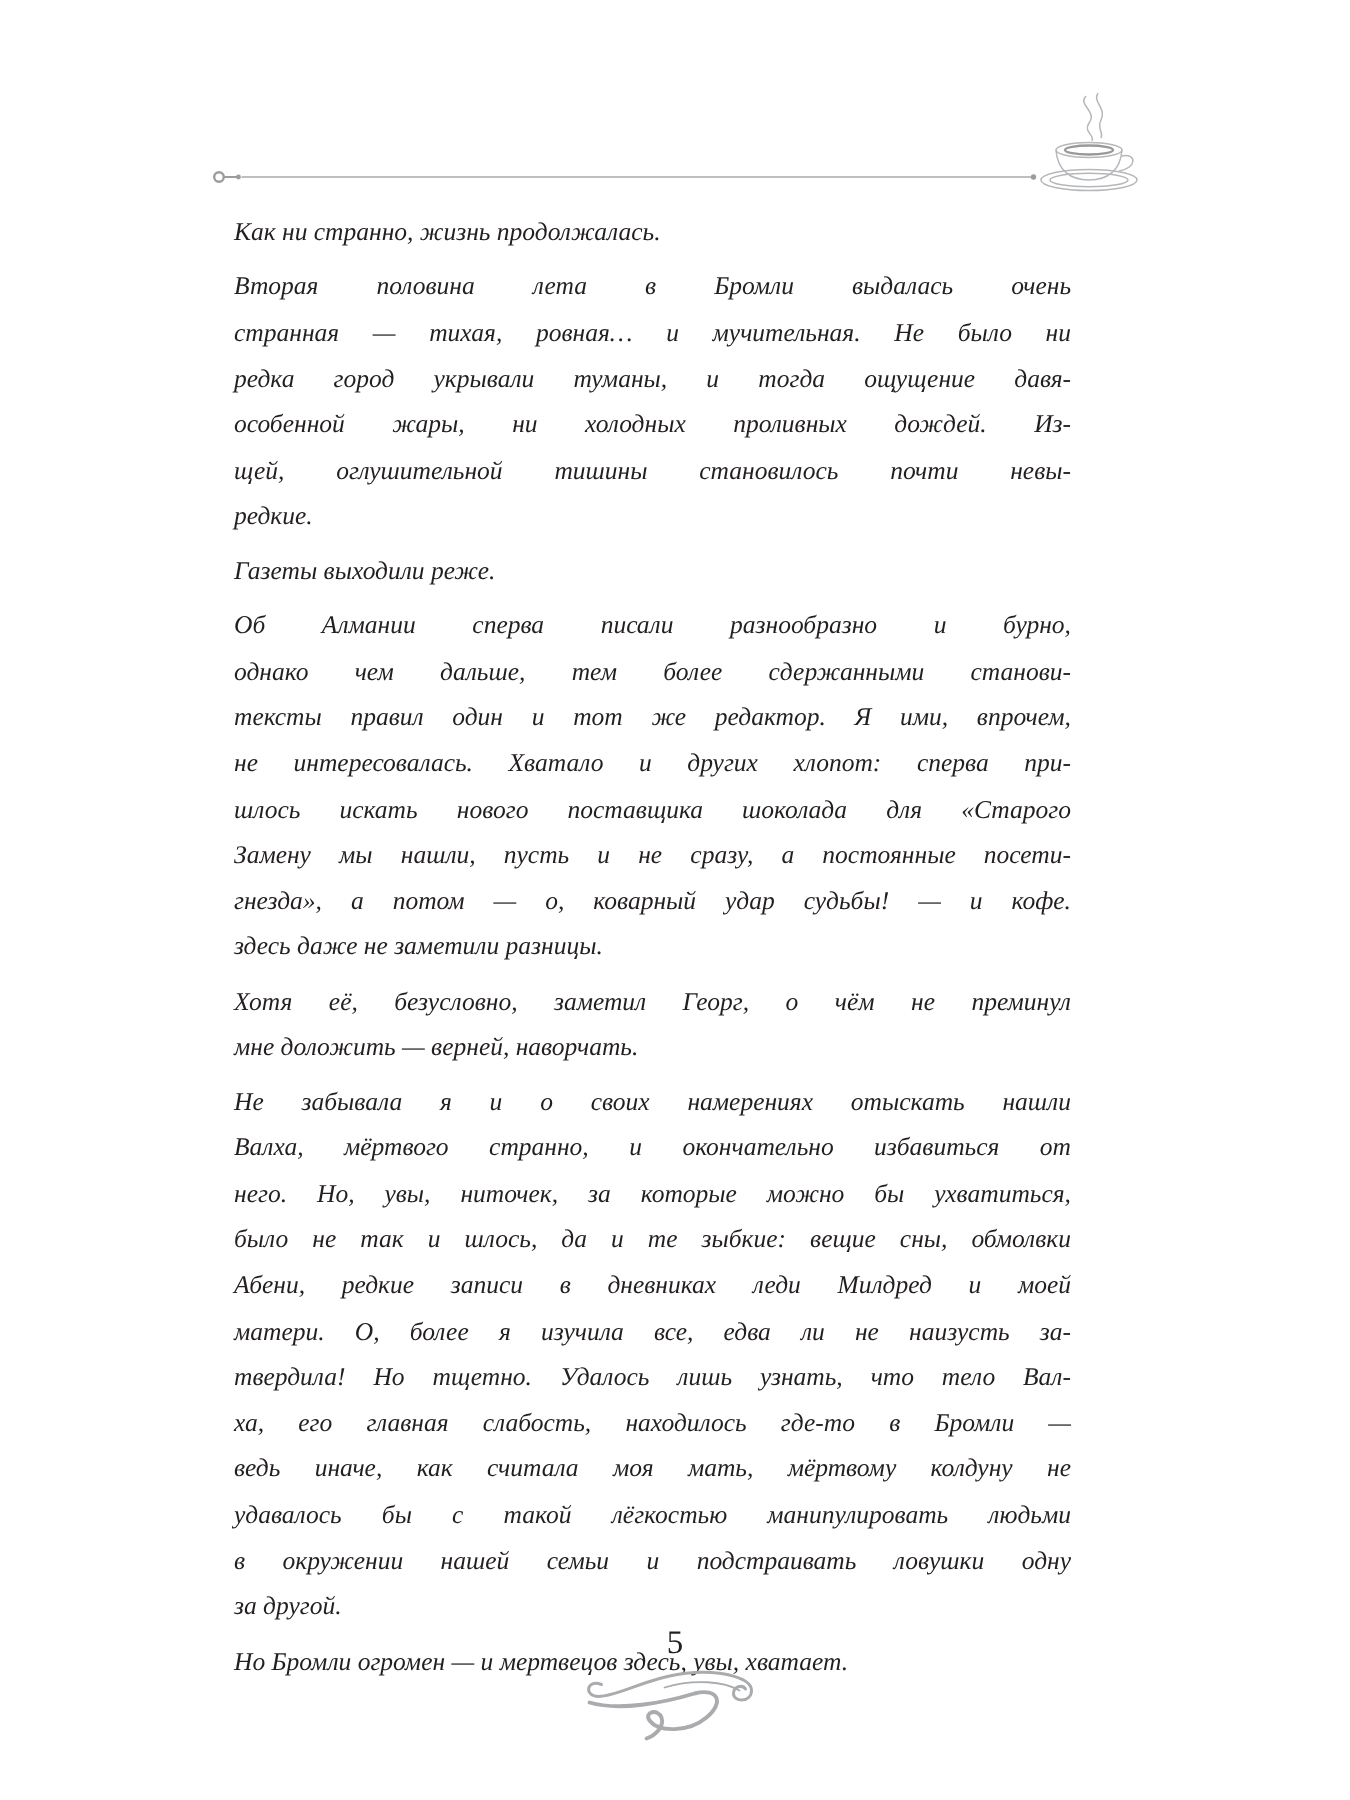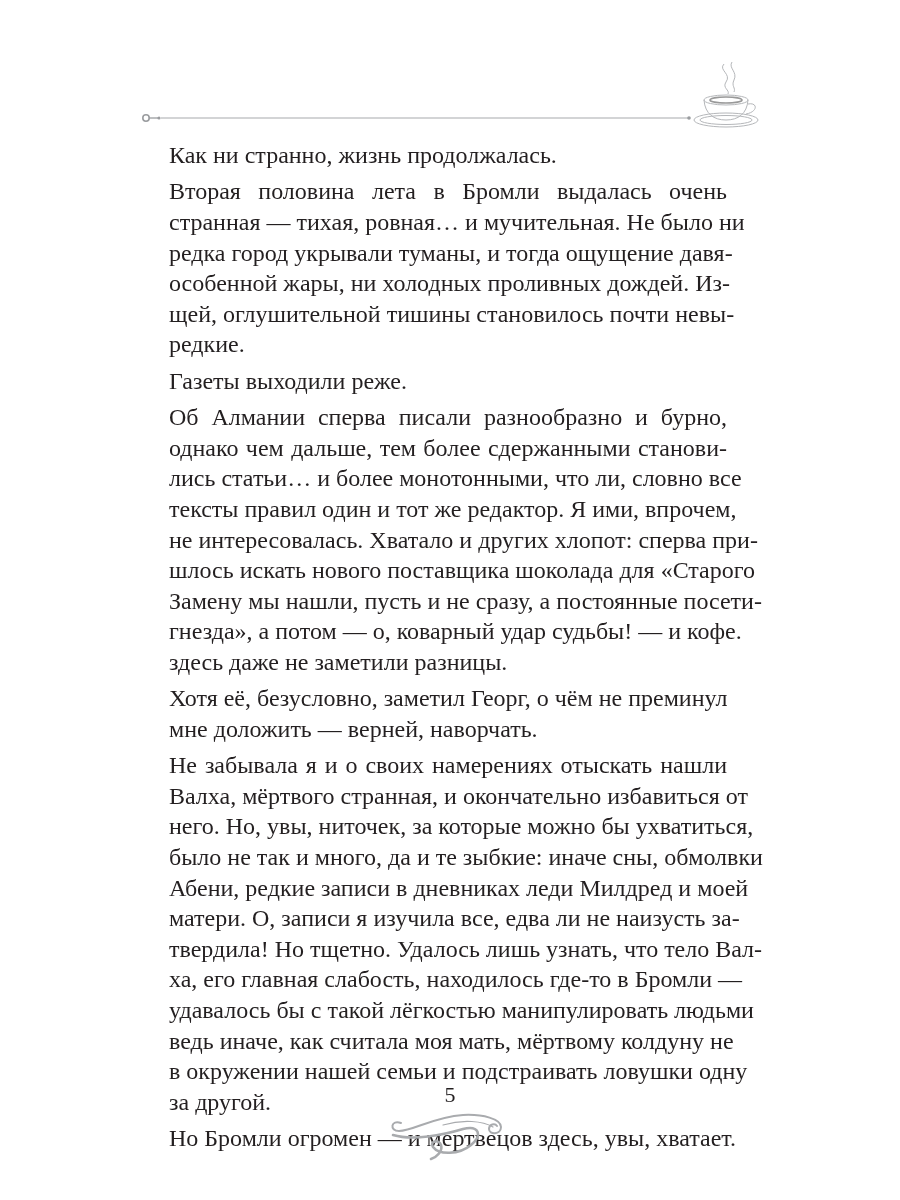--- a/index.html
+++ b/index.html
@@ -24,25 +24,26 @@
     }
     .cup {
       position: absolute;
       left: 688px;
       top: 60px;
       width: 80px;
       height: 70px;
     }
     .text-block {
       position: absolute;
-      left: 136px;
+      left: 123px;
       top: 140px;
       width: 591px;
-      font-size: 24px;
+      font-size: 17px;
       line-height: 30.6px;
+      font-style: italic;
     }
     .para {
       margin: 0 0 5.8px 0;
       text-indent: 33px;
       text-align: justify;
       text-align-last: left;
       hyphens: manual;
     }
     .line {
       display: block;
@@ -112,45 +113,44 @@
     <span class="line last">редкие.</span>
   </p>
 
   <p class="para">
     <span class="line first last">Газеты выходили реже.</span>
   </p>
 
   <p class="para">
     <span class="line first">Об Алмании сперва писали разнообразно и бурно,</span>
     <span class="line">однако чем дальше, тем более сдержанными станови-</span>
-    <span class="line">лись статьи… и более монотонными, что ли, словно все</span>
     <span class="line">тексты правил один и тот же редактор. Я ими, впрочем,</span>
     <span class="line">не интересовалась. Хватало и других хлопот: сперва при-</span>
     <span class="line">шлось искать нового поставщика шоколада для «Старого</span>
     <span class="line">Замену мы нашли, пусть и не сразу, а постоянные посети-</span>
     <span class="line">гнезда», а потом — о, коварный удар судьбы! — и кофе.</span>
     <span class="line last">здесь даже не заметили разницы.</span>
   </p>
 
   <p class="para">
     <span class="line first">Хотя её, безусловно, заметил Георг, о чём не преминул</span>
     <span class="line last">мне доложить — верней, наворчать.</span>
   </p>
 
   <p class="para">
     <span class="line first">Не забывала я и о своих намерениях отыскать нашли</span>
-    <span class="line">Валха, мёртвого странная, и окончательно избавиться от</span>
+    <span class="line">Валха, мёртвого странно, и окончательно избавиться от</span>
     <span class="line">него. Но, увы, ниточек, за которые можно бы ухватиться,</span>
-    <span class="line">было не так и много, да и те зыбкие: иначе сны, обмолвки</span>
+    <span class="line">было не так и шлось, да и те зыбкие: вещие сны, обмолвки</span>
     <span class="line">Абени, редкие записи в дневниках леди Милдред и моей</span>
-    <span class="line">матери. О, записи я изучила все, едва ли не наизусть за-</span>
+    <span class="line">матери. О, более я изучила все, едва ли не наизусть за-</span>
     <span class="line">твердила! Но тщетно. Удалось лишь узнать, что тело Вал-</span>
     <span class="line">ха, его главная слабость, находилось где-то в Бромли —</span>
+    <span class="line">ведь иначе, как считала моя мать, мёртвому колдуну не</span>
     <span class="line">удавалось бы с такой лёгкостью манипулировать людьми</span>
-    <span class="line">ведь иначе, как считала моя мать, мёртвому колдуну не</span>
     <span class="line">в окружении нашей семьи и подстраивать ловушки одну</span>
     <span class="line last">за другой.</span>
   </p>
 
   <p class="para">
     <span class="line first last">Но Бромли огромен — и мертвецов здесь, увы, хватает.</span>
   </p>
 
 </div>
 

